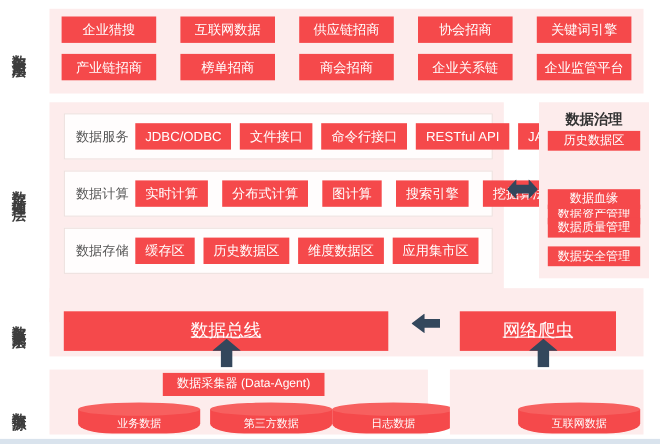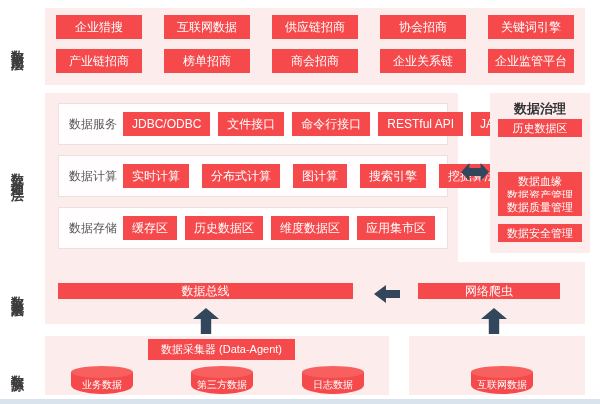--- a/index.html
+++ b/index.html
@@ -33,28 +33,28 @@
   .subbox .sublabel { font-size:12px; color:#575757; width:54px; flex:none; }
   .subbox .chip { height:24px; padding:0 9px; flex:none; }
   .row-service  { gap:8px;  display:flex; align-items:center; }
   .row-compute  { gap:13px; display:flex; align-items:center; }
   .row-storage  { gap:8px; display:flex; align-items:center; }
   
   .gov-title { position:absolute; left:0; right:0; top:7px; text-align:center;
     font-size:13px; font-weight:700; color:#333; }
   .gov-chip { position:absolute; left:8px; width:84px; height:18px; font-size:11px; }
   
-  .bar { position:absolute; height:16px; font-size:12px; }
+  .bar { position:absolute; height:36px; font-size:16px;text-decoration:underline; }
   
   .arrow { position:absolute; background:#33475c; }
   .arrow-up { clip-path:polygon(50% 0,100% 42%,70% 42%,70% 100%,30% 100%,30% 42%,0 42%); }
   .arrow-left { clip-path:polygon(0 50%,46% 0,46% 28%,100% 28%,100% 72%,46% 72%,46% 100%); }
   .arrow-double { clip-path:polygon(0 50%,30% 0,30% 28%,70% 28%,70% 0,100% 50%,70% 100%,70% 72%,30% 72%,30% 100%); }
   
-  .cyl { position:absolute; width:62px; height:28px; }
+  .cyl { position:absolute; width:75px; height:28px;padding-left:36px; }
   .cyl .cyl-top {
     position:absolute; left:0; right:0; top:0; height:12px;
     background:#f7605f; border-radius:50%;
   }
   .cyl .cyl-body {
     position:absolute; left:0; right:0; top:6px; bottom:0; background:#f5494b;
     border-radius:0 0 31px 31px / 0 0 9px 9px;
     display:flex; align-items:center; justify-content:center;
     color:#fff; font-size:10px; padding-top:3px; white-space:nowrap;
   }

